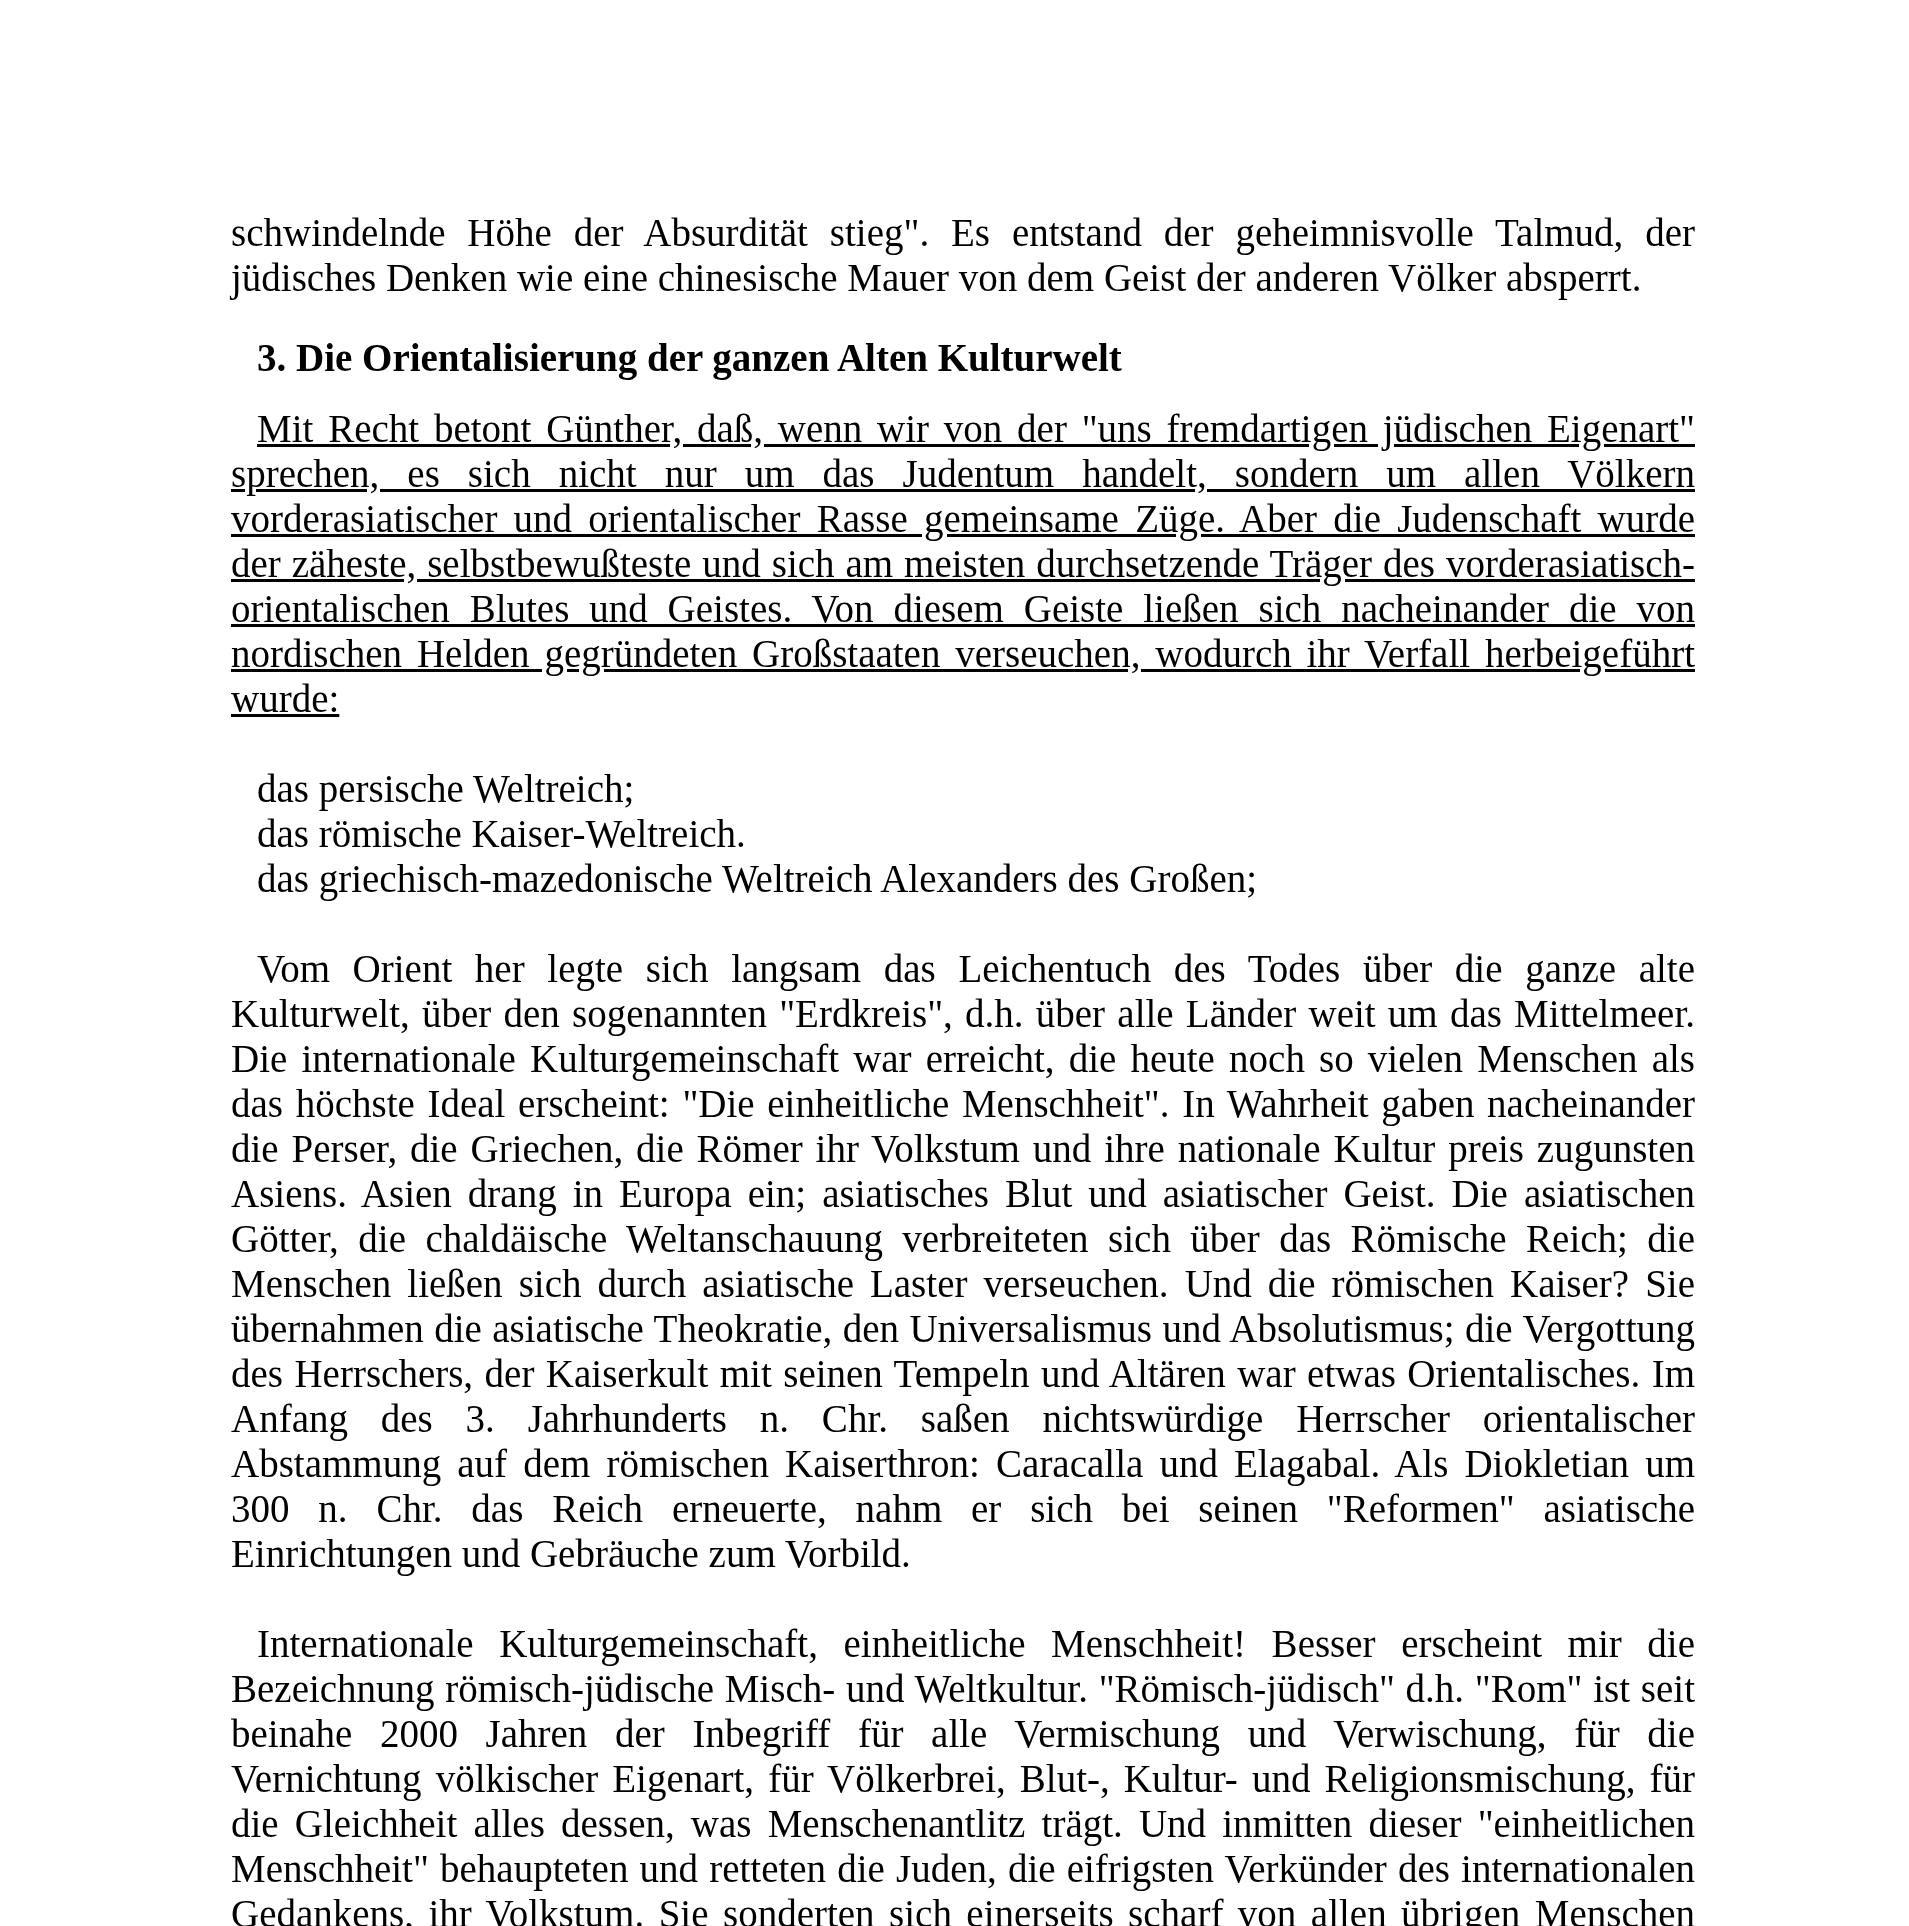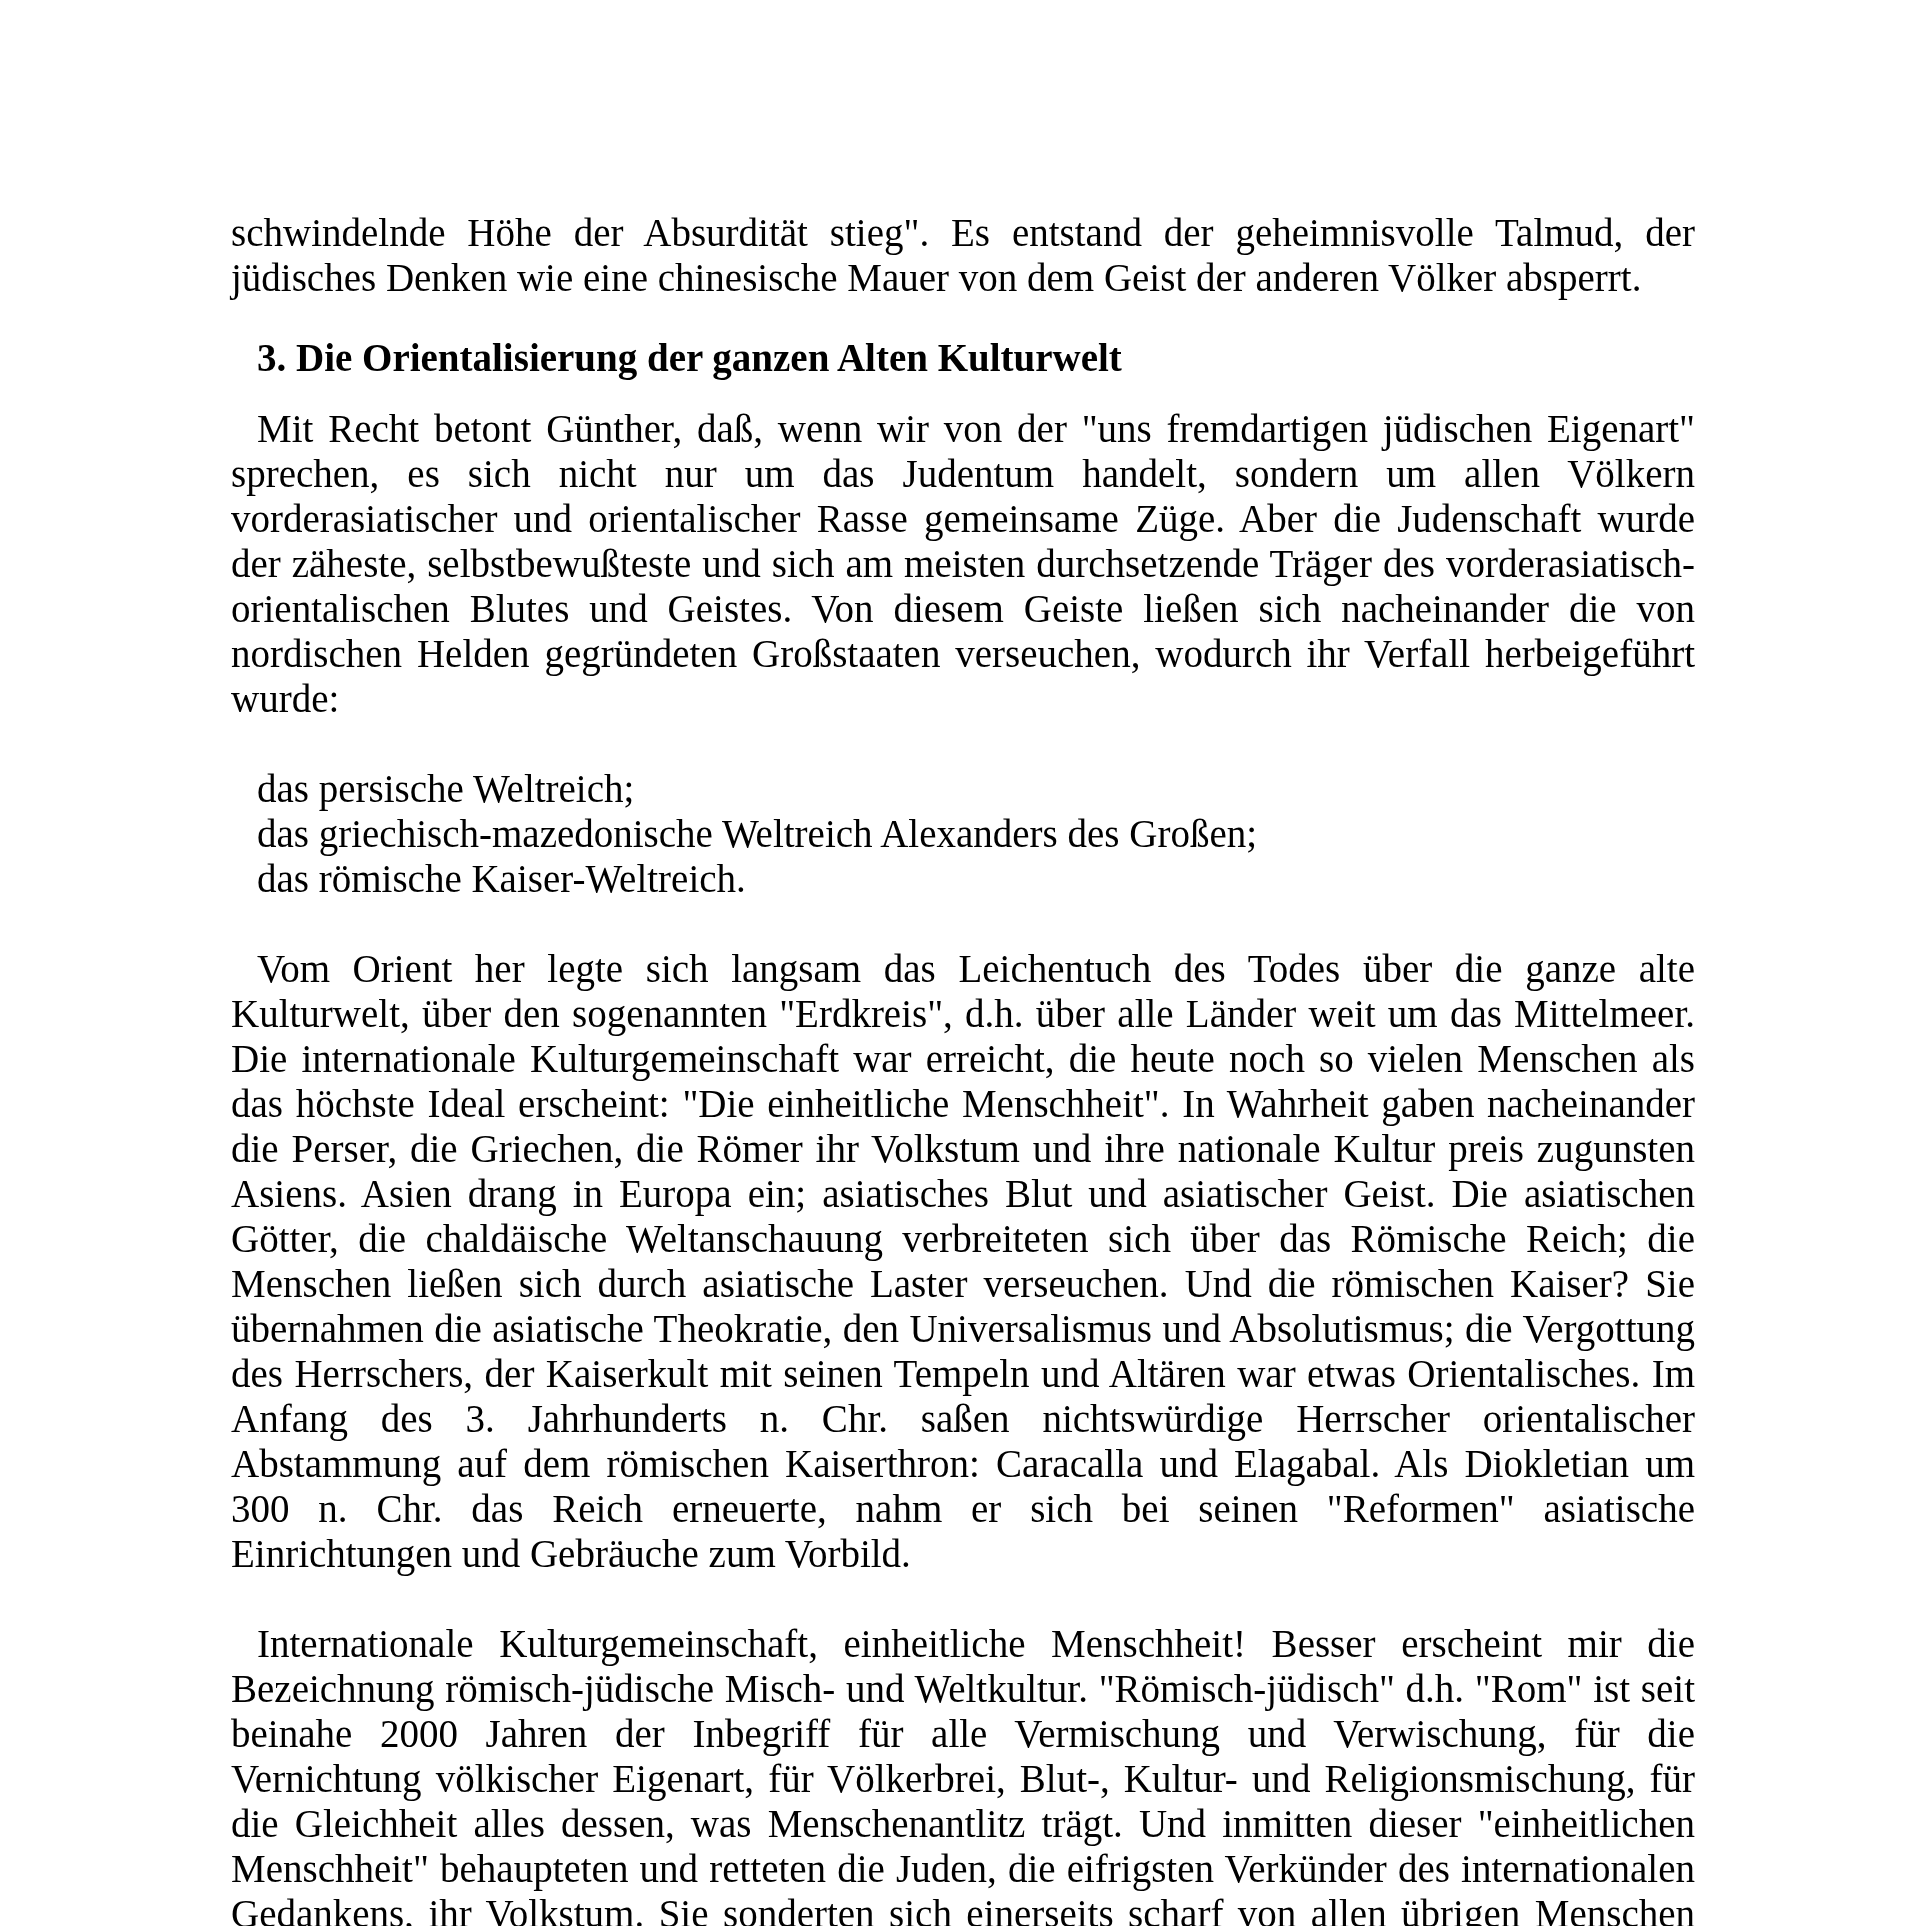--- a/index.html
+++ b/index.html
@@ -35,20 +35,21 @@
   }
   .section-heading {
     margin-top: 35px !important;
     font-weight: bold;
     text-align: left;
     text-indent: 26px;
     white-space: nowrap;
   }
   .after-heading {
     margin-top: 26px !important;
+    text-decoration: underline;
   }
   .block-gap {
     margin-top: 45px !important;
   }
   ul.empire-list {
     list-style: none;
     margin: 45px 0 4px 0;
     padding: 0 0 0 26px;
     text-align: left;
   }
@@ -64,22 +65,22 @@
   <div class="content">
 
     <p>schwindelnde Höhe der Absurdität stieg". Es entstand der geheimnisvolle Talmud, der jüdisches Denken wie eine chinesische Mauer von dem Geist der anderen Völker absperrt.</p>
 
     <p class="section-heading">3. Die Orientalisierung der ganzen Alten Kulturwelt</p>
 
     <p class="first-indent after-heading">Mit Recht betont Günther, daß, wenn wir von der "uns fremdartigen jüdischen Eigenart" sprechen, es sich nicht nur um das Judentum handelt, sondern um allen Völkern vorderasiatischer und orientalischer Rasse gemeinsame Züge. Aber die Judenschaft wurde der zäheste, selbstbewußteste und sich am meisten durchsetzende Träger des vorderasiatisch-orientalischen Blutes und Geistes. Von diesem Geiste ließen sich nacheinander die von nordischen Helden gegründeten Großstaaten verseuchen, wodurch ihr Verfall herbeigeführt wurde:</p>
 
     <ul class="empire-list">
       <li>das persische Weltreich;</li>
+      <li>das römische Kaiser-Weltreich.</li>
       <li>das griechisch-mazedonische Weltreich Alexanders des Großen;</li>
-      <li>das römische Kaiser-Weltreich.</li>
     </ul>
 
     <p class="first-indent block-gap">Vom Orient her legte sich langsam das Leichentuch des Todes über die ganze alte Kulturwelt, über den sogenannten "Erdkreis", d.h. über alle Länder weit um das Mittelmeer. Die internationale Kulturgemeinschaft war erreicht, die heute noch so vielen Menschen als das höchste Ideal erscheint: "Die einheitliche Menschheit". In Wahrheit gaben nacheinander die Perser, die Griechen, die Römer ihr Volkstum und ihre nationale Kultur preis zugunsten Asiens. Asien drang in Europa ein; asiatisches Blut und asiatischer Geist. Die asiatischen Götter, die chaldäische Weltanschauung verbreiteten sich über das Römische Reich; die Menschen ließen sich durch asiatische Laster verseuchen. Und die römischen Kaiser? Sie übernahmen die asiatische Theokratie, den Universalismus und Absolutismus; die Vergottung des Herrschers, der Kaiserkult mit seinen Tempeln und Altären war etwas Orientalisches. Im Anfang des 3. Jahrhunderts n. Chr. saßen nichtswürdige Herrscher orientalischer Abstammung auf dem römischen Kaiserthron: Caracalla und Elagabal. Als Diokletian um 300 n. Chr. das Reich erneuerte, nahm er sich bei seinen "Reformen" asiatische Einrichtungen und Gebräuche zum Vorbild.</p>
 
     <p class="first-indent block-gap">Internationale Kulturgemeinschaft, einheitliche Menschheit! Besser erscheint mir die Bezeichnung römisch-jüdische Misch- und Weltkultur. "Römisch-jüdisch" d.h. "Rom" ist seit beinahe 2000 Jahren der Inbegriff für alle Vermischung und Verwischung, für die Vernichtung völkischer Eigenart, für Völkerbrei, Blut-, Kultur- und Religionsmischung, für die Gleichheit alles dessen, was Menschenantlitz trägt. Und inmitten dieser "einheitlichen Menschheit" behaupteten und retteten die Juden, die eifrigsten Verkünder des internationalen Gedankens, ihr Volkstum. Sie sonderten sich einerseits scharf von allen übrigen Menschen ab; anderseits suchten sie ihren Einfluß auf dieselben zu steigern, um sie nach ihrem Willen zu leiten. Wir bewundern die Zähigkeit, womit die Weltzerstreuten mitten im Völkerbrei ihr starkes Gefühl der engsten Zusammengehörigkeit behaupteten.</p>
 
   </div>
 
 </div>
 

